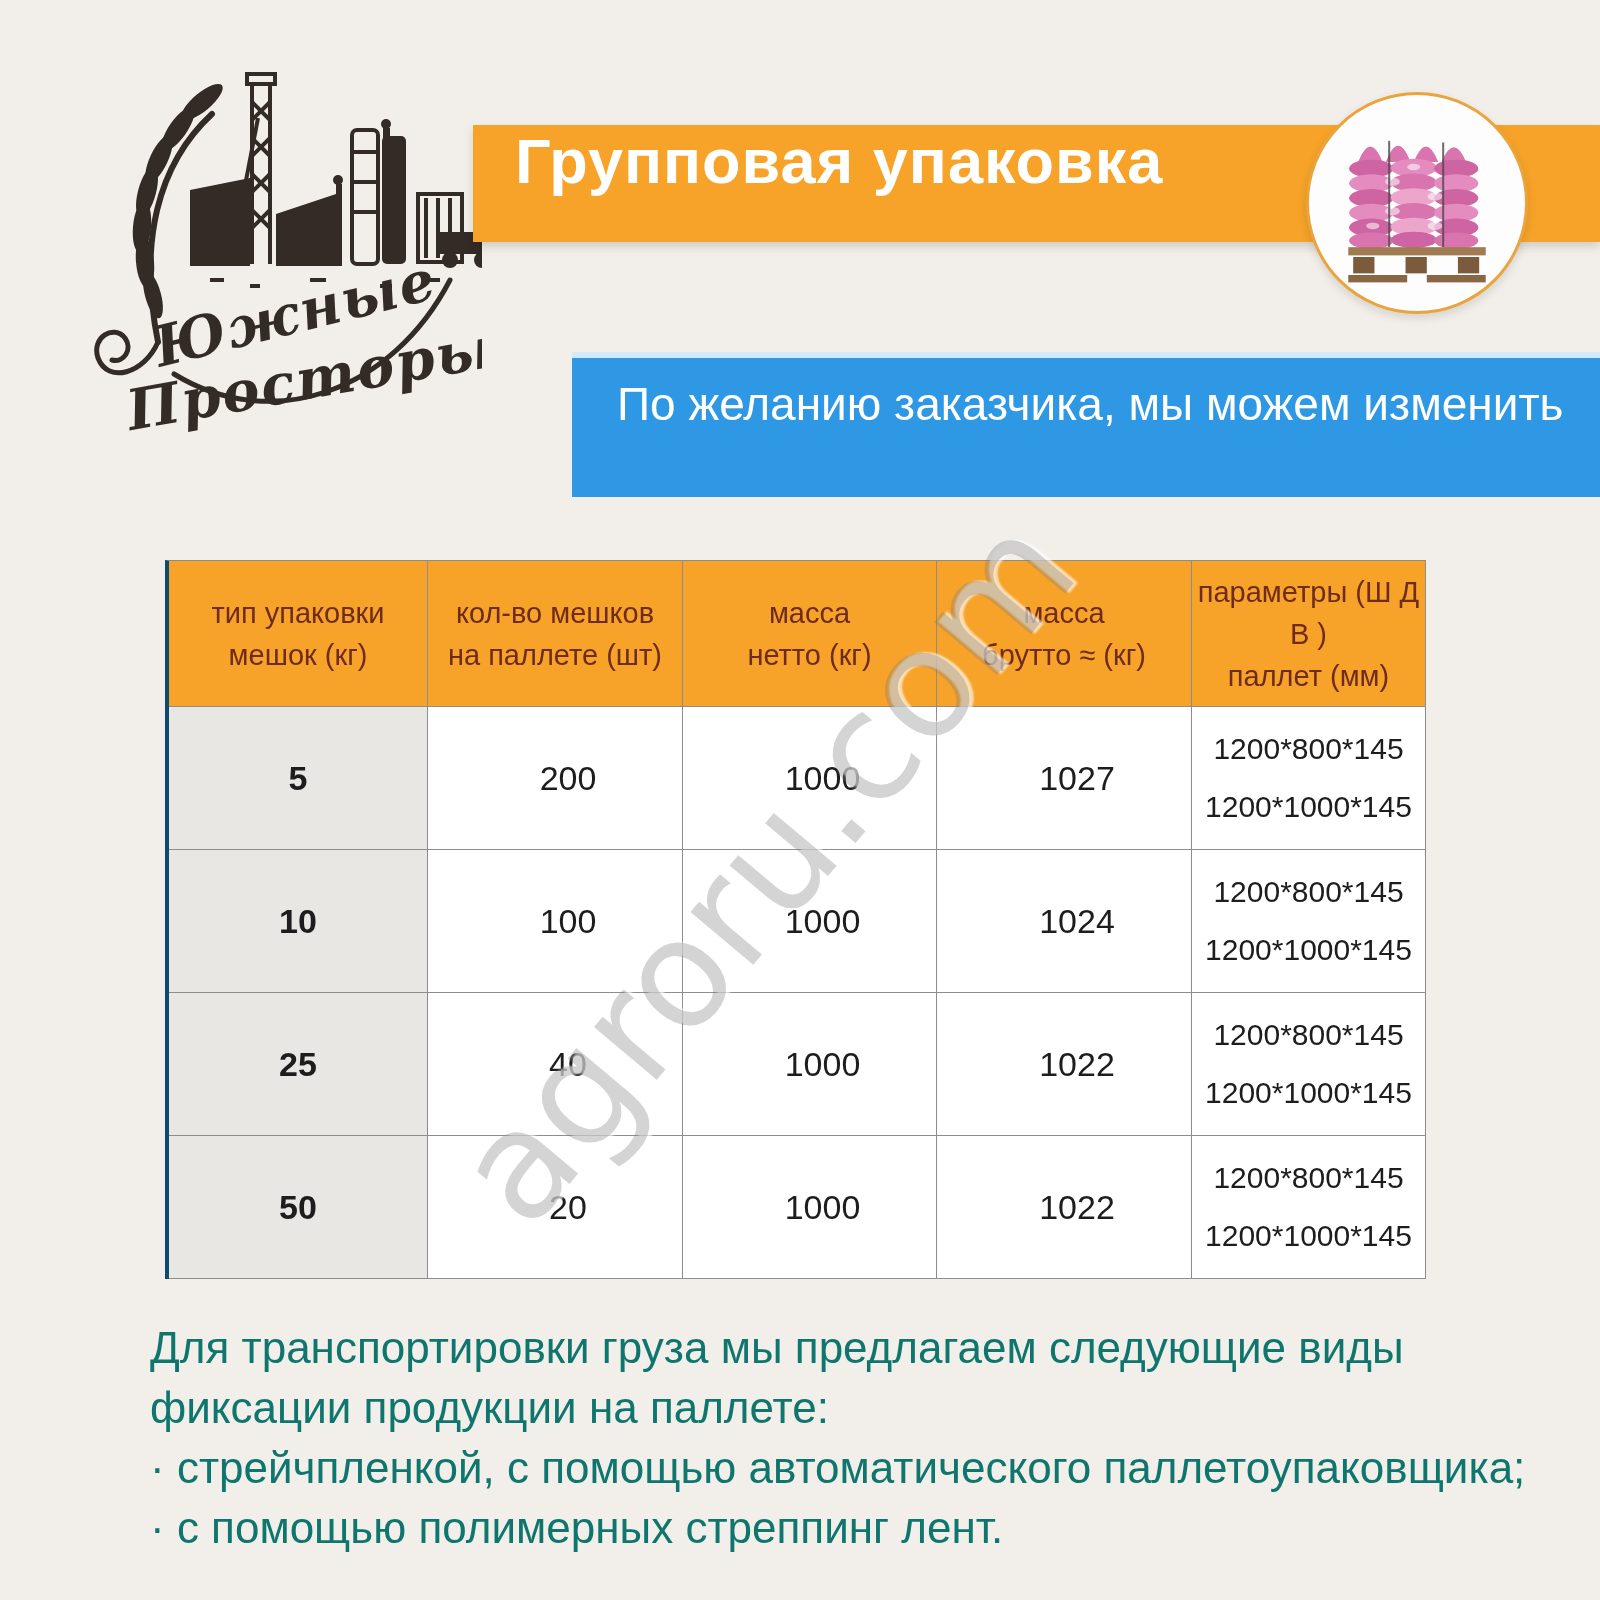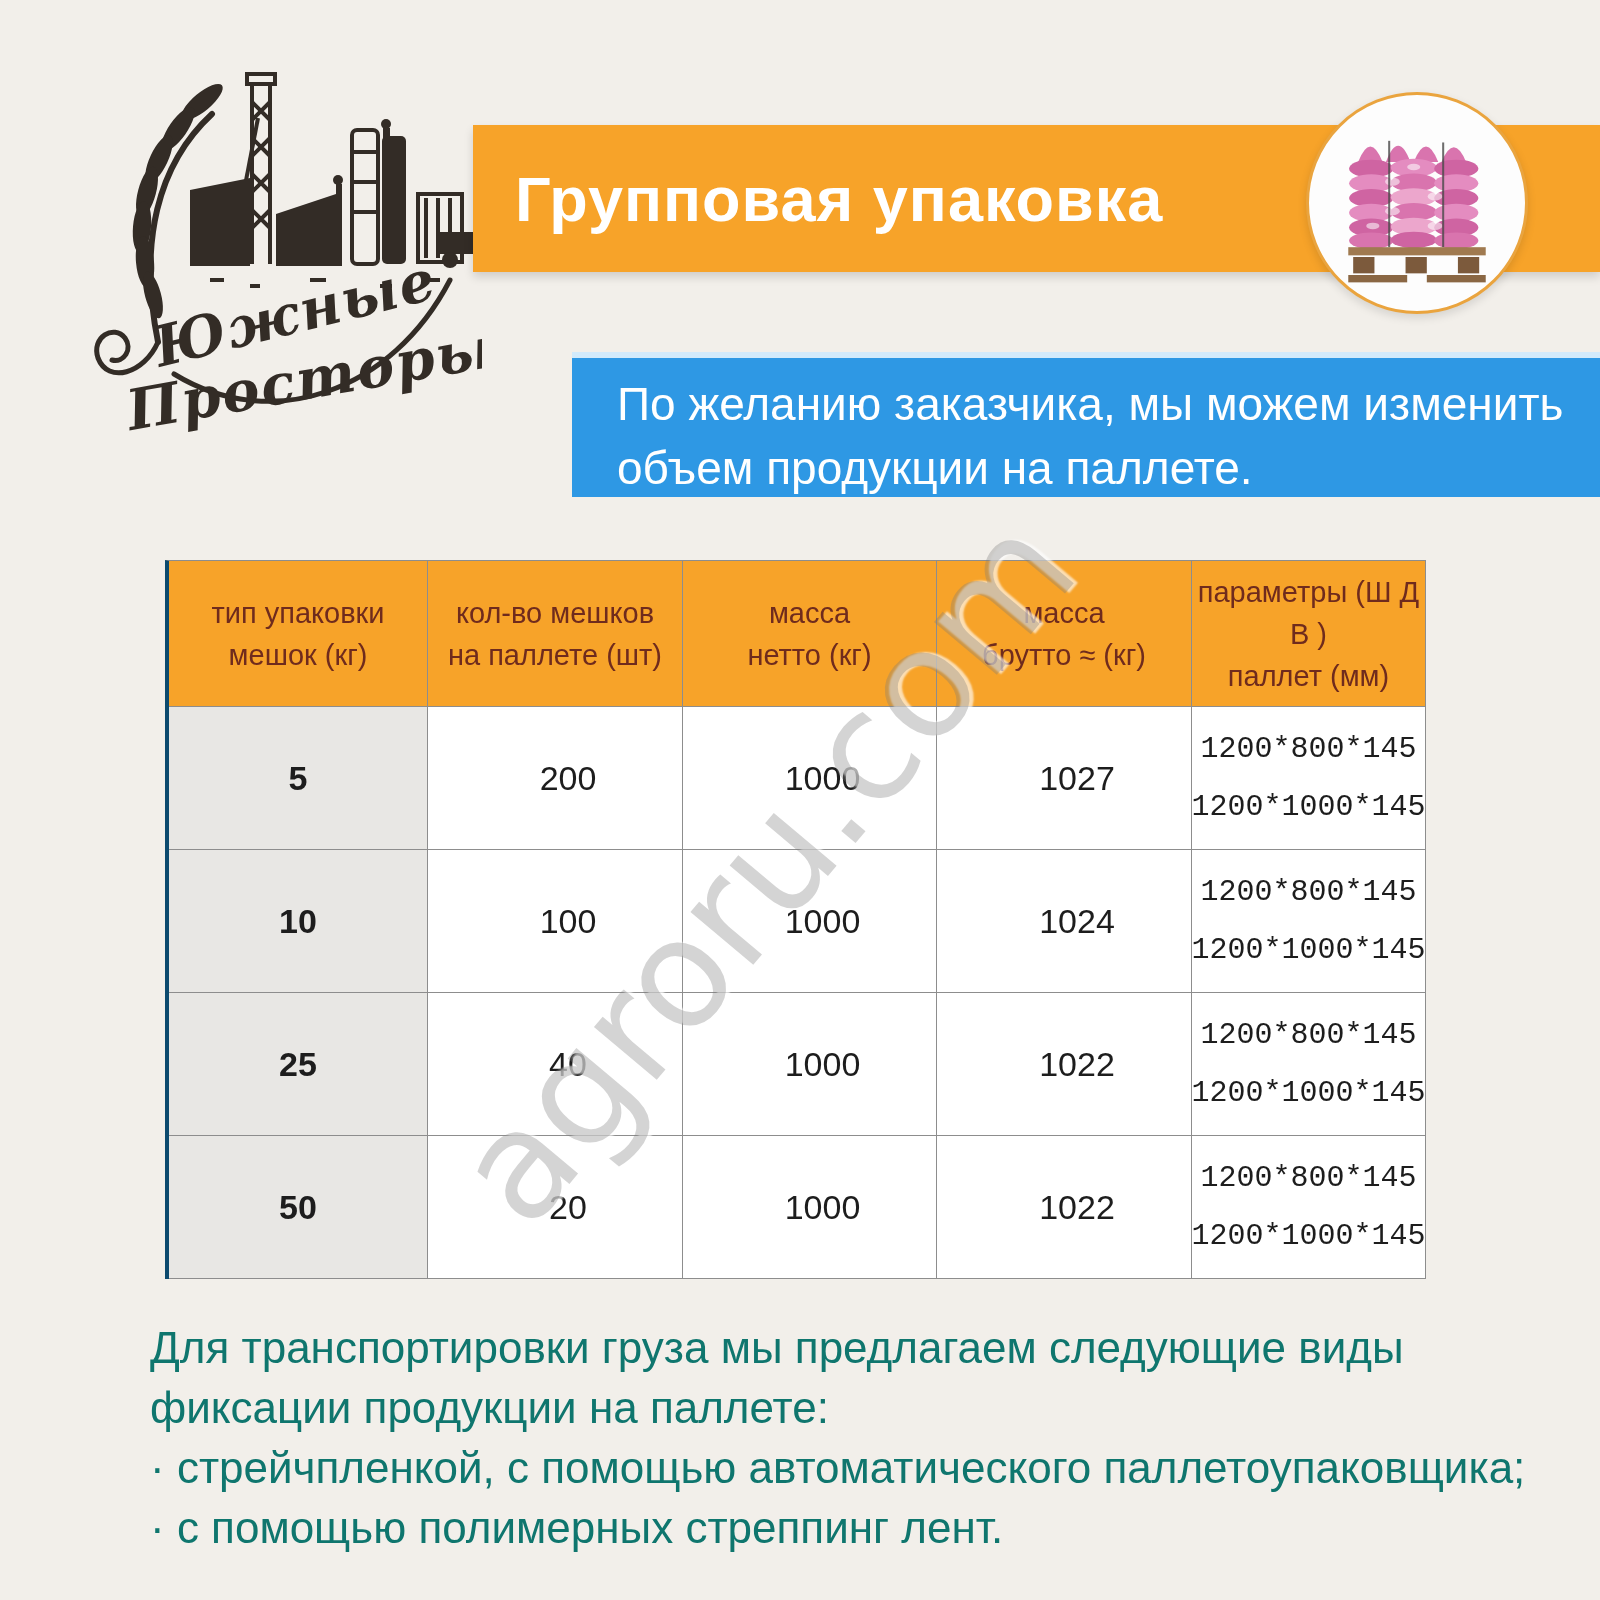--- a/index.html
+++ b/index.html
@@ -9,24 +9,24 @@
     background:#f2efea;
     overflow:hidden;
     font-family:"Liberation Sans", sans-serif;
   }
 
   
   .logo{position:absolute;left:62px;top:42px;width:420px;height:390px;}
 
   
   .title-banner{
-    position:absolute;left:473px;top:125px;width:1127px;height:147px;
+    position:absolute;left:473px;top:125px;width:1127px;height:117px;
     background:#f7a329;
     box-shadow:0 5px 9px rgba(0,0,0,.14);
-    display:flex;align-items:center;
+    display:flex;
   }
   .title-banner .title{
     color:#ffffff;font-size:63px;font-weight:bold;
     padding-left:42px;letter-spacing:1px;
   }
 
   
   .photo-circle{
     position:absolute;left:1306px;top:92px;width:216px;height:216px;
     border-radius:50%;
@@ -69,21 +69,21 @@
     background:#f7a329;
     color:#6f2b1d;
     font-size:29px;line-height:42px;
   }
   .cell.rowhead{
     background:#e8e7e4;
     font-weight:bold;font-size:34px;color:#1d1d1d;
   }
   .cell.num{font-size:34px;color:#1d1d1d;padding-left:26px;}
   .cell.params{font-size:30px;color:#1d1d1d;line-height:1;}
-  .cell.params div{margin:14px 0;font-family:Liberation Mono, monospace;}
+  .cell.params div{margin:14px 0;}
 
   
   .watermark{
     position:absolute;left:765px;top:870px;
     transform:translate(-50%,-50%) rotate(-50deg);
     font-family:"DejaVu Sans", sans-serif;
     font-size:150px;
     color:rgba(125,125,125,0.33);
     text-shadow:3px 3px 2px rgba(255,255,255,0.65);
     white-space:nowrap;
@@ -210,21 +210,20 @@
         <rect x="96" y="176" width="26" height="20" fill="#7c5a3c"></rect>
         <rect x="160" y="176" width="26" height="20" fill="#7c5a3c"></rect>
         <rect x="26" y="198" width="72" height="9" fill="#8a6744"></rect>
         <rect x="122" y="198" width="72" height="9" fill="#8a6744"></rect>
       </g>
     </svg>
   </div>
 
   <div class="info-banner">
     <div>По желанию заказчика, мы можем изменить</div>
-    <div>объем продукции на паллете.</div>
   </div>
 
   <div class="pack-table">
 
     <div class="cell hdr">
       <div>тип упаковки</div>
       <div>мешок (кг)</div>
     </div>
     <div class="cell hdr">
       <div>кол-во мешков</div>

